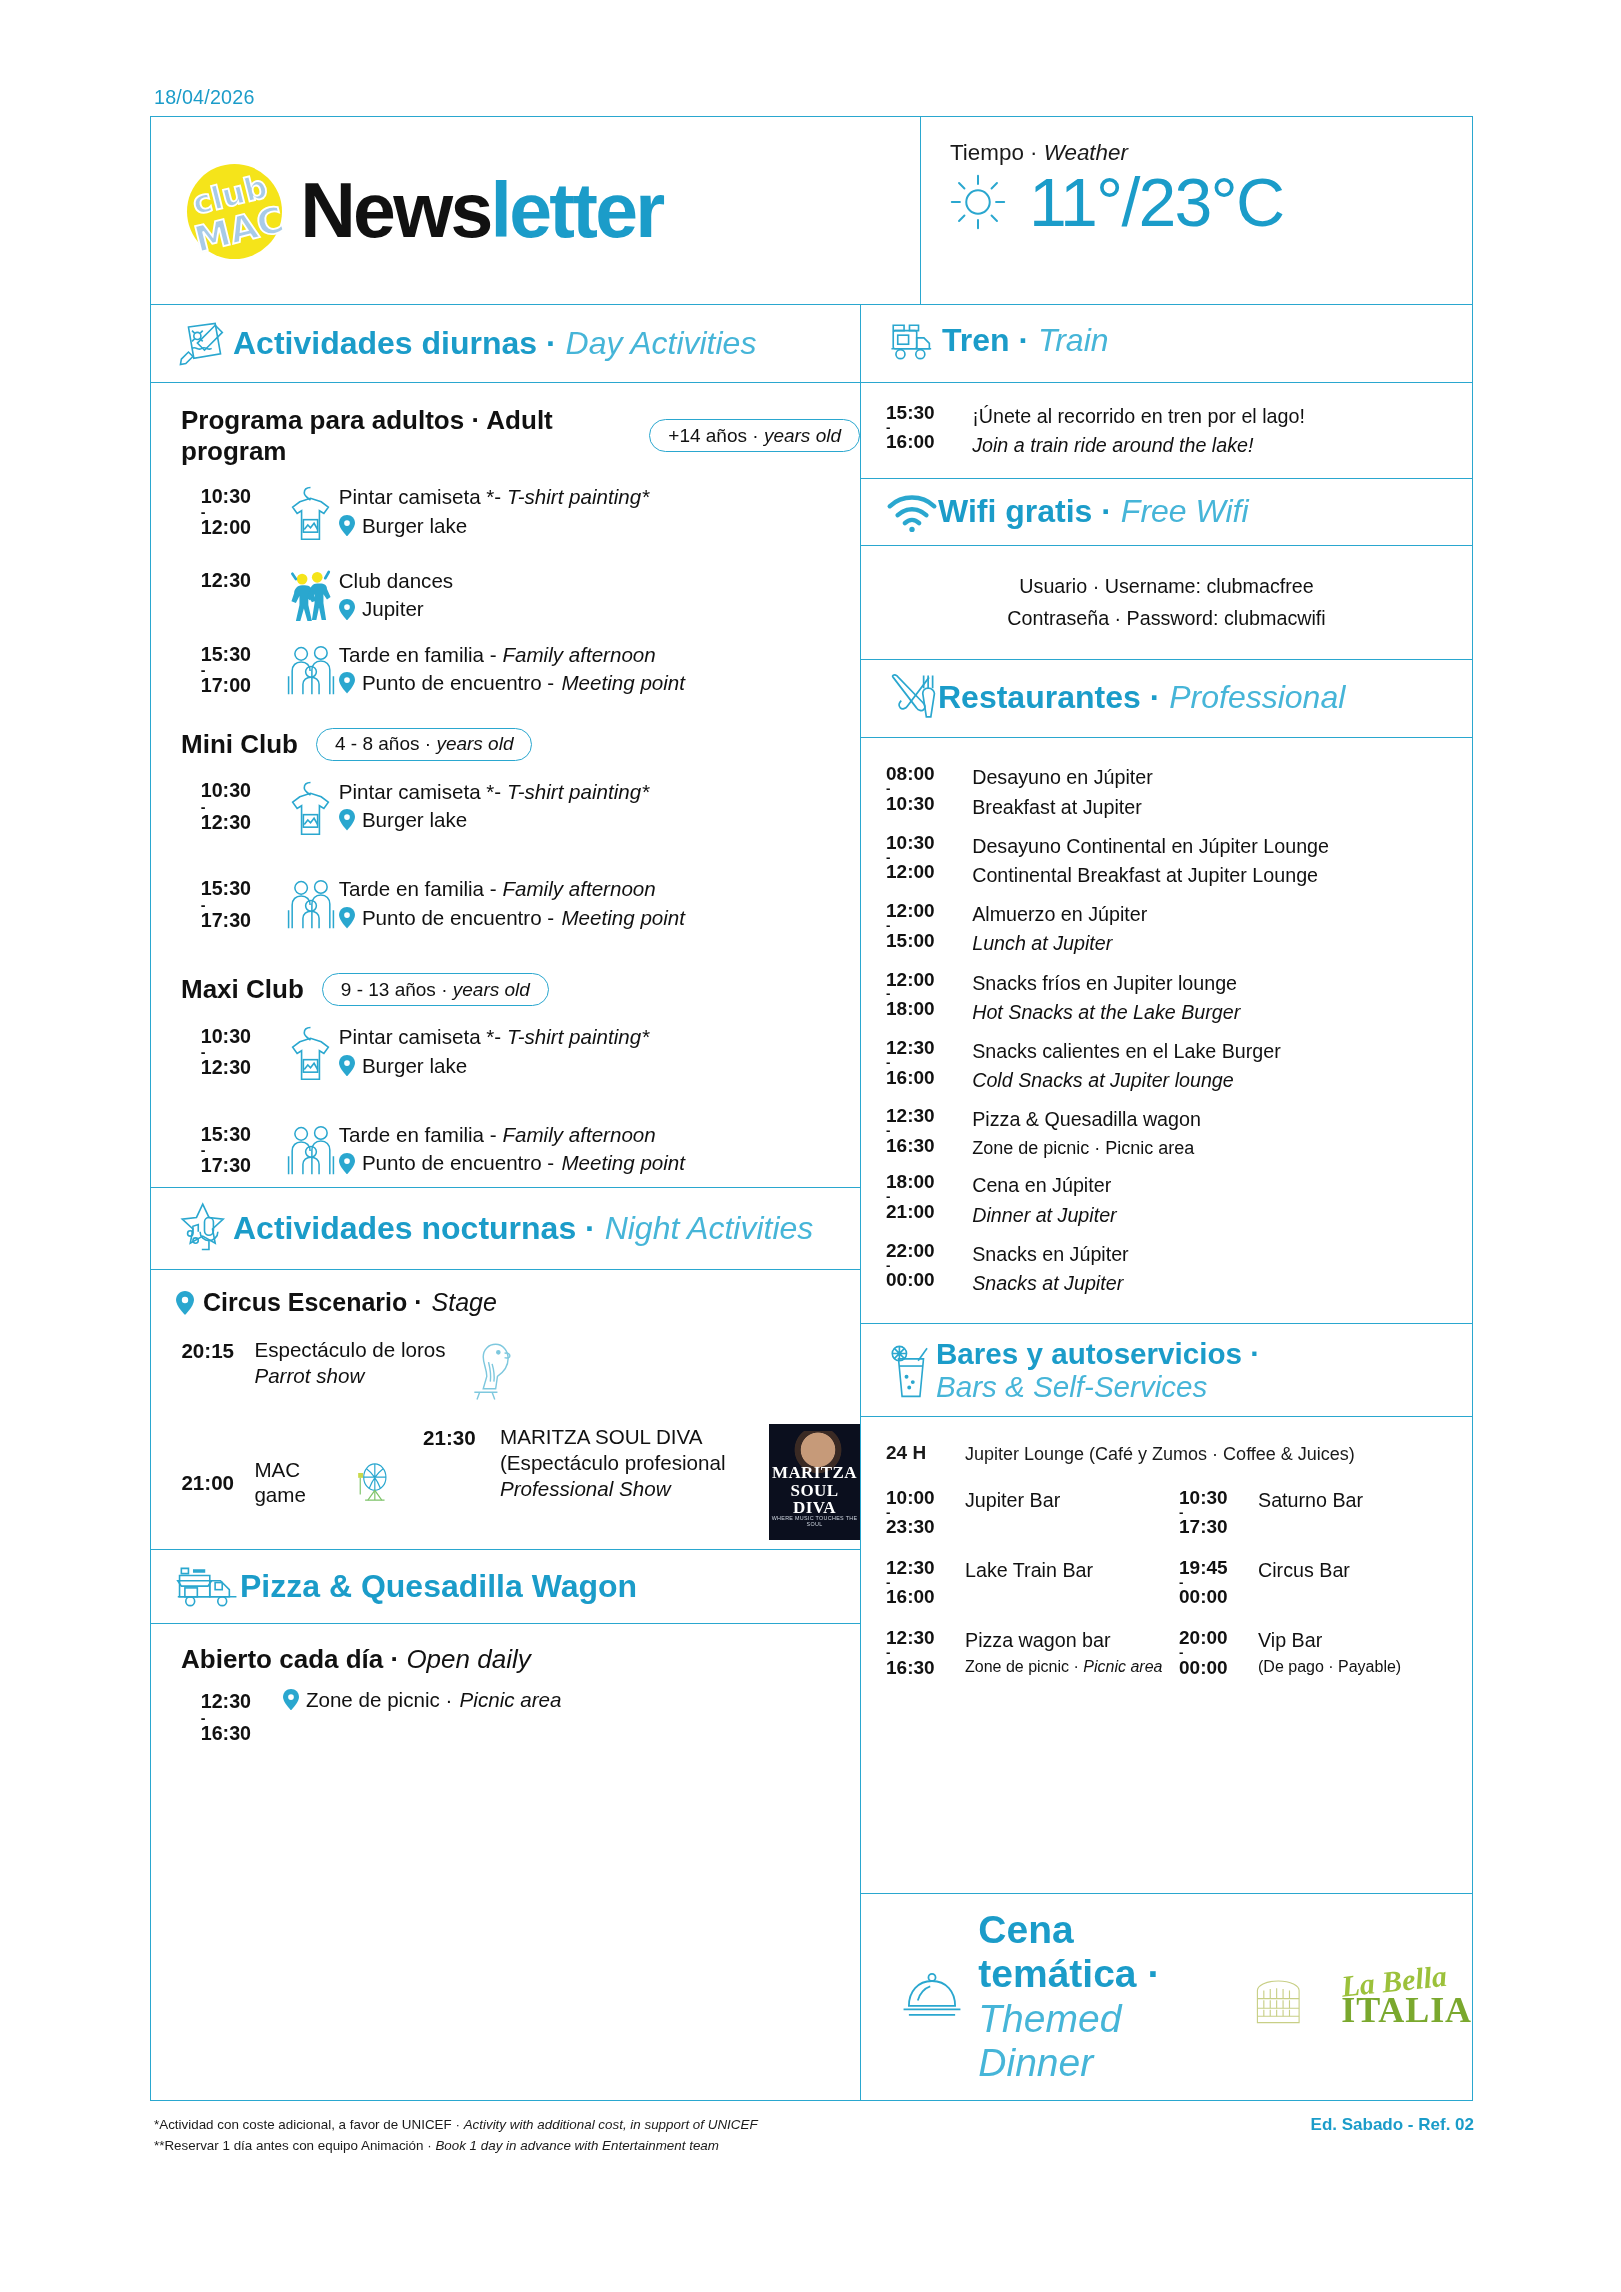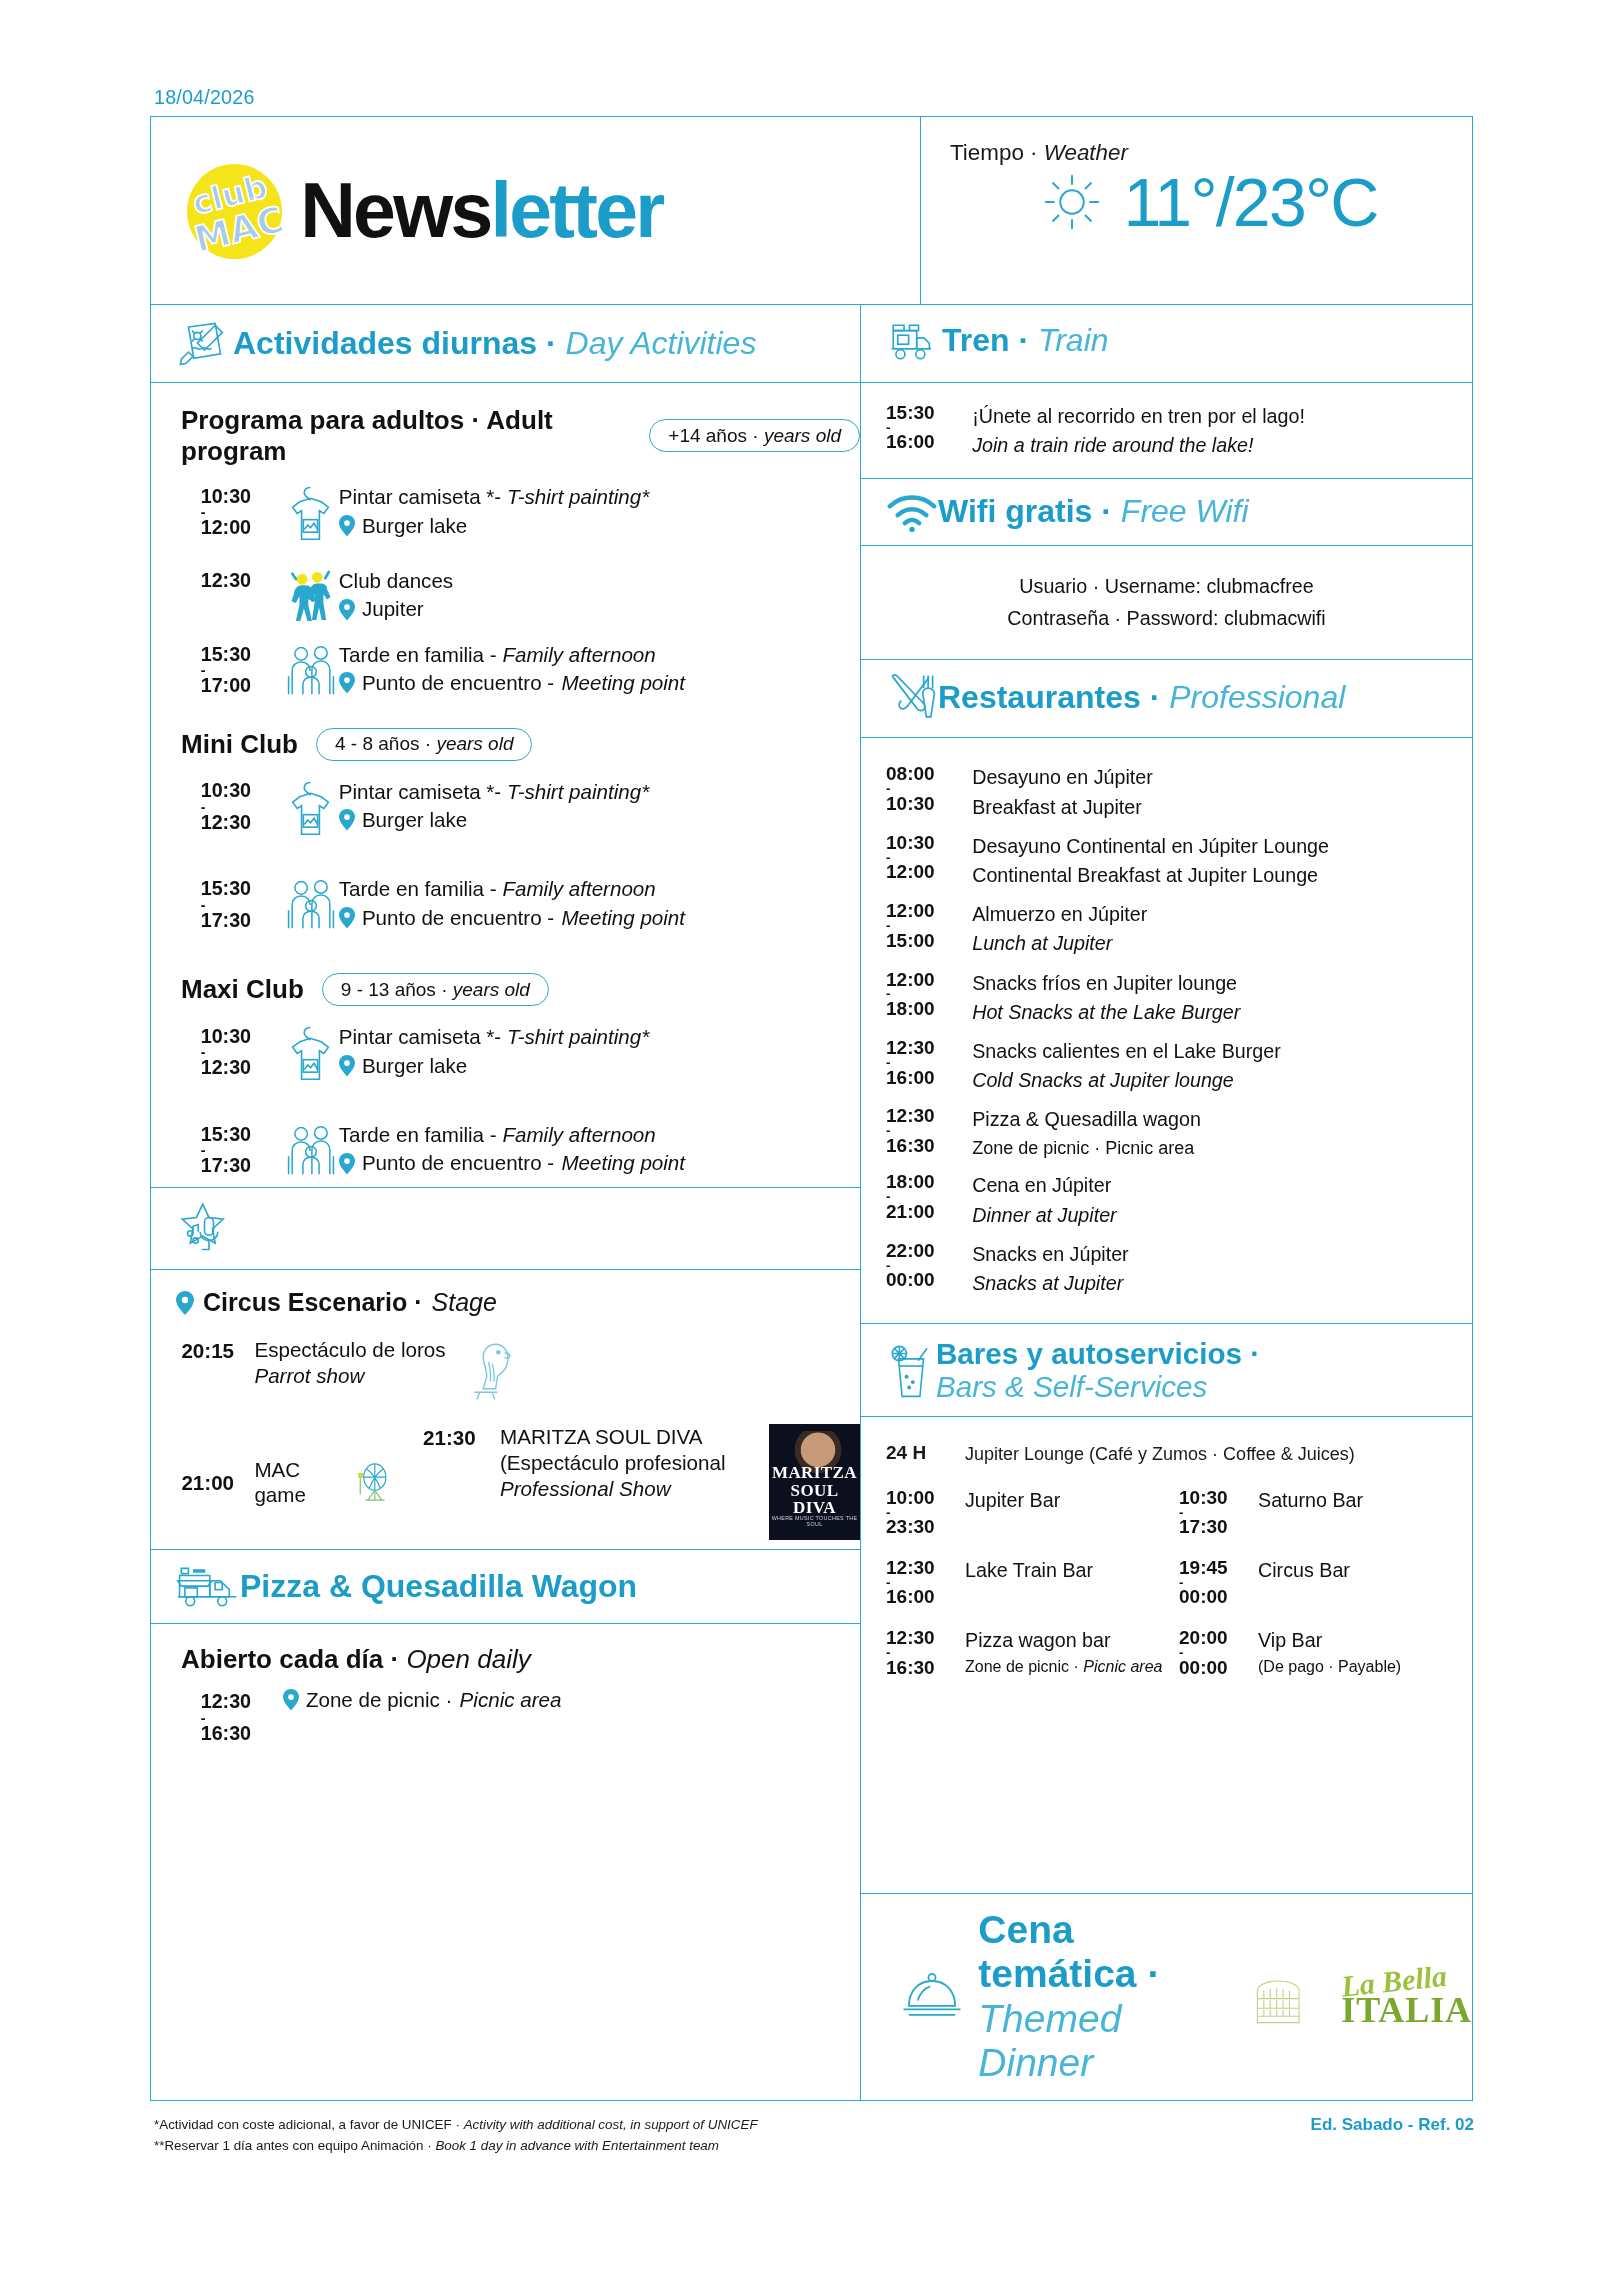--- a/index.html
+++ b/index.html
@@ -44,21 +44,21 @@
   }
   .logo .w1 { left: 14.3px; top: 23px; font-size: 32px; transform: rotate(-14deg); }
   .logo .w2 { left: 16px; top: 56px; font-size: 36px; transform: rotate(-14deg); }
   .wordmark { font-size: 77px; font-weight: 700; letter-spacing: -2.7px; line-height: 1; }
   .wordmark .news { color: #111111; }
   .wordmark .letter { color: #1b9cc9; }
 
   .mast-right { flex: 1; padding: 23px 0 0 29px; }
   .weather-label { font-size: 22.4px; color: #1a1a1a; }
   .weather-label i { font-style: italic; }
-  .weather-val { display: flex; align-items: center; gap: 23px; margin-top: 1.8px; justify-content: center; }
+  .weather-val { display: flex; align-items: center; gap: 23px; margin-top: 1.8px; }
   .weather-temp { font-size: 68px; color: #1b9cc9; line-height: 1; letter-spacing: -1.8px; }
 
   
   .sec-head { display: flex; align-items: center; gap: 0; padding: 12.5px 0 12.5px 25px; }
   .sec-title { font-size: 32px; font-weight: 700; color: #1b9cc9; line-height: 1.12; }
   .sec-title .it { font-weight: 400; font-style: italic; color: #46b5d8; }
   .sec-title.small { font-size: 29.6px; }
   .ico { flex: 0 0 auto; color: #2aa7cf; display: block; }
 
   
@@ -471,20 +471,23 @@
         <div class="band">
           <div class="sec-head">
             <svg class="ico" width="57" height="56" viewBox="0 0 64 62" fill="none" stroke="#2aa7cf" stroke-width="1.8">
               <path d="M30 3l7 15 16 2-12 11 3 16-14-8-14 8 3-16L7 20l16-2z"></path>
               <rect x="32" y="18" width="10" height="20" rx="5"></rect>
               <path d="M27 34c0 6 5 10 10 10s10-4 10-10M37 44v10h-8"></path>
               <circle cx="16" cy="36" r="3"></circle>
                 <circle cx="22" cy="44" r="3"></circle>
               <path d="M19 36v-8l6-2v8"></path>
             </svg>
+            <div class="sec-title">
+              <span>Actividades nocturnas · </span><span class="it">Night Activities</span>
+            </div>
           </div>
         </div>
 
         <div class="night-body band">
           <div class="stage-head">
             <svg width="18" height="24" viewBox="0 0 18 24">
                 <path d="M9 0C4 0 0 4 0 9c0 6 9 15 9 15s9-9 9-15c0-5-4-9-9-9z" fill="#2aa7cf"></path>
                 <circle cx="9" cy="9" r="3.2" fill="#fff"></circle>
               </svg>
             <span>Circus Escenario · </span>

